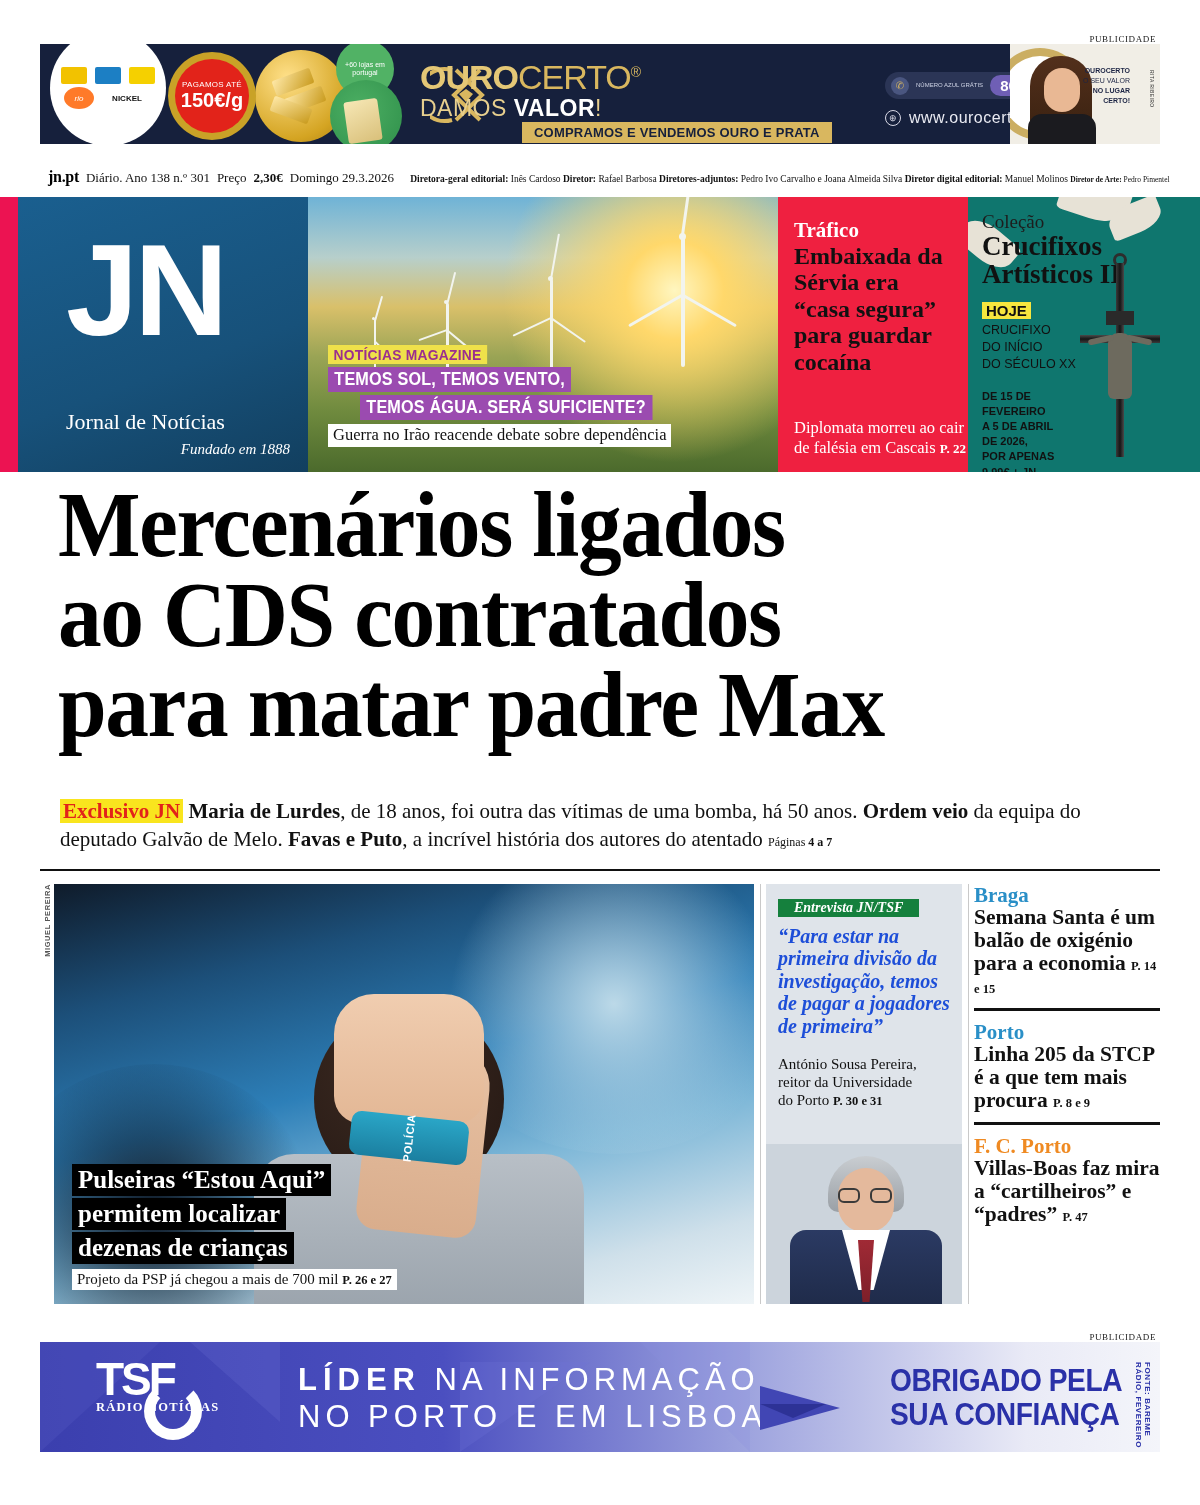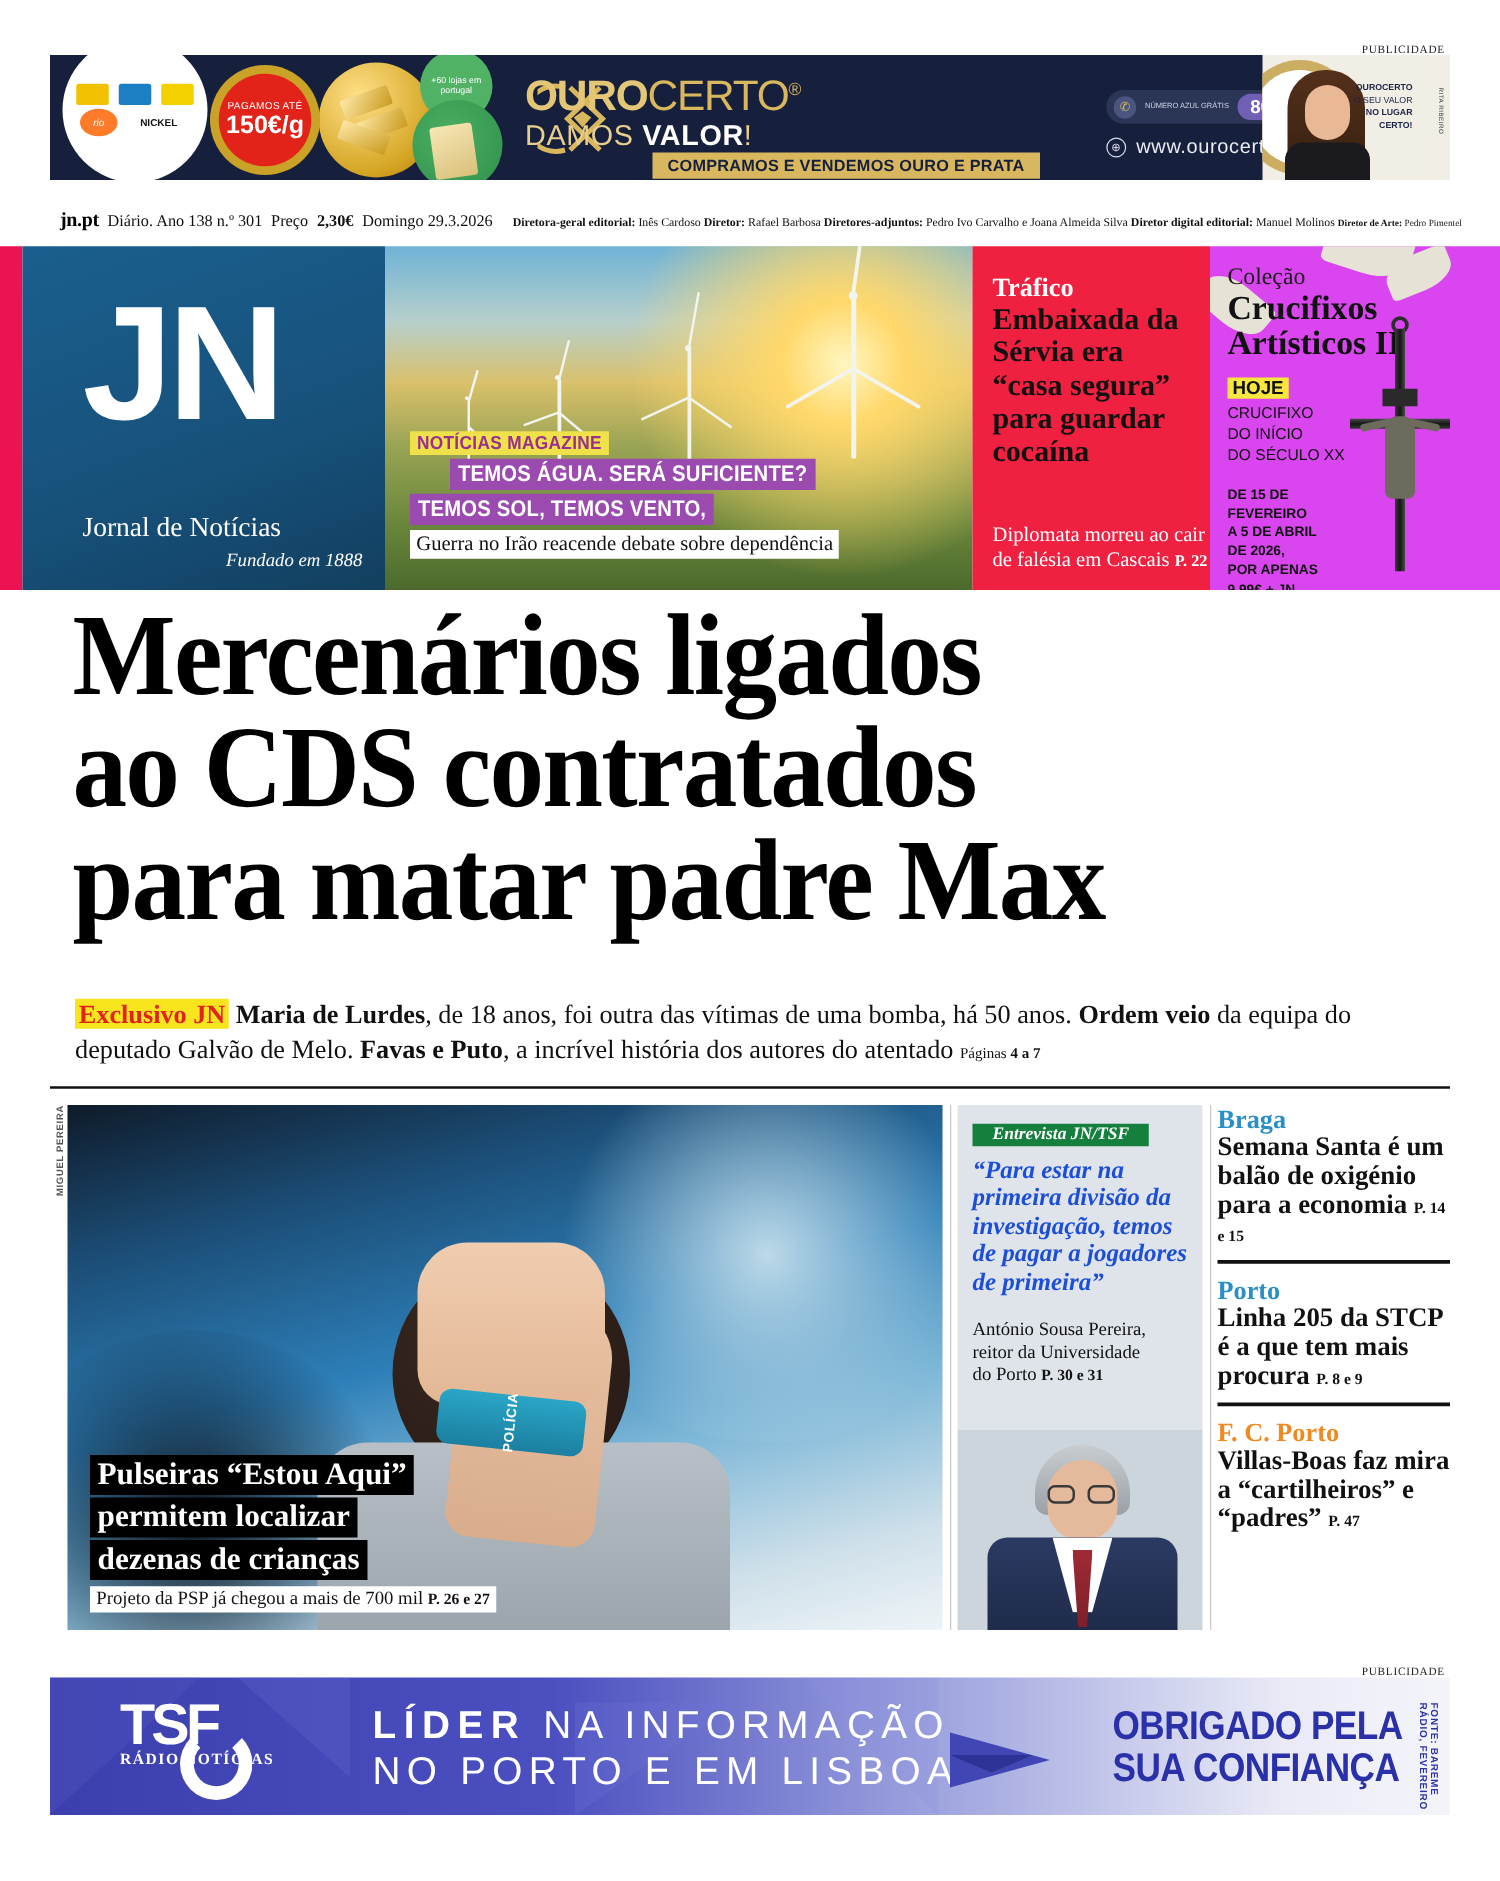--- a/index.html
+++ b/index.html
@@ -165,21 +165,21 @@
     padding: 2px 7px; margin-top: 3px; transform: scaleX(.9); transform-origin: left;
   }
   .mag-l2 { margin-left: 32px; }
   .mag-desk { display:inline-block; background:#fff; color:#111; font-size: 16.5px;
     padding: 1px 5px; margin-top: 4px; line-height: 1.25;}
   .red-box { width: 190px; background:#ef2040; position:relative; padding: 22px 16px 0 16px; }
   .red-kicker { color:#fff; font-weight:bold; font-size: 21px; line-height: 1.05;}
   .red-head { color:#111; font-weight:bold; font-size: 24px; line-height: 1.1; margin-top:2px;}
   .red-sub { position:absolute; left:16px; bottom: 14px; color:#fff; font-size: 16.5px; line-height:1.2;}
   .red-sub b { font-weight:bold; font-size: 13px;}
-  .promo-box { flex:1; background:#d946ef; position:relative; overflow:hidden; padding: 14px 14px 0 14px;}
+  .promo-box { flex:1; background:#0f766e; position:relative; overflow:hidden; padding: 14px 14px 0 14px;}
   .promo-leaf { position:absolute; background:#e7e2d6; border-radius: 50% 10% 50% 10%; }
   .promo-t1 { font-size: 19px; color:#1d1d1d; position:relative;}
   .promo-t2 { font-size: 27px; font-weight:bold; color:#111; line-height: 1.02; position:relative;}
   .promo-hoje { display:inline-block; background:#f7e63e; color:#111; font-weight:bold;
     font-family:"Liberation Sans",sans-serif; font-size: 15px; padding: 0 4px; margin-top: 14px; position:relative;}
   .promo-lines { font-family:"Liberation Sans",sans-serif; font-size: 12.5px; line-height: 1.35;
     color:#111; margin-top: 2px; position:relative;}
   .promo-small { font-family:"Liberation Sans",sans-serif; font-size: 11px; line-height: 1.38;
     color:#111; margin-top: 16px; font-weight:bold; position:relative;}
   .crucifix { position:absolute; right: 36px; top: 60px; width: 92px; height: 200px;}
@@ -452,22 +452,22 @@
     </div>
     <div class="turbine" style="left:60px;top:110px;">
       <span class="t-pole" style="left:6px;top:12px;height:50px;width:2px;"></span>
       <span class="t-hub" style="left:4px;top:10px;width:3px;height:3px;"></span>
       <span class="t-blade" style="left:6px;top:-12px;height:26px;width:1.6px;transform:rotate(16deg)"></span>
       <span class="t-blade" style="left:6px;top:10px;height:24px;width:1.6px;transform:rotate(135deg)"></span>
     </div>
 
     <div class="mag-overlay">
       <div><span class="mag-tag">NOTÍCIAS MAGAZINE</span></div>
+      <div><span class="mag-l">TEMOS SOL, TEMOS VENTO,</span></div>
       <div><span class="mag-l mag-l2">TEMOS ÁGUA. SERÁ SUFICIENTE?</span></div>
-      <div><span class="mag-l">TEMOS SOL, TEMOS VENTO,</span></div>
       <div><span class="mag-desk">Guerra no Irão reacende debate sobre dependência</span></div>
     </div>
   </div>
 
   <div class="red-box">
     <div class="red-kicker">Tráfico</div>
     <div class="red-head">Embaixada da Sérvia era “casa segura” para guardar cocaína</div>
     <div class="red-sub">
       <span>Diplomata morreu ao cair de falésia em Cascais</span>
       <b>P. 22</b>

